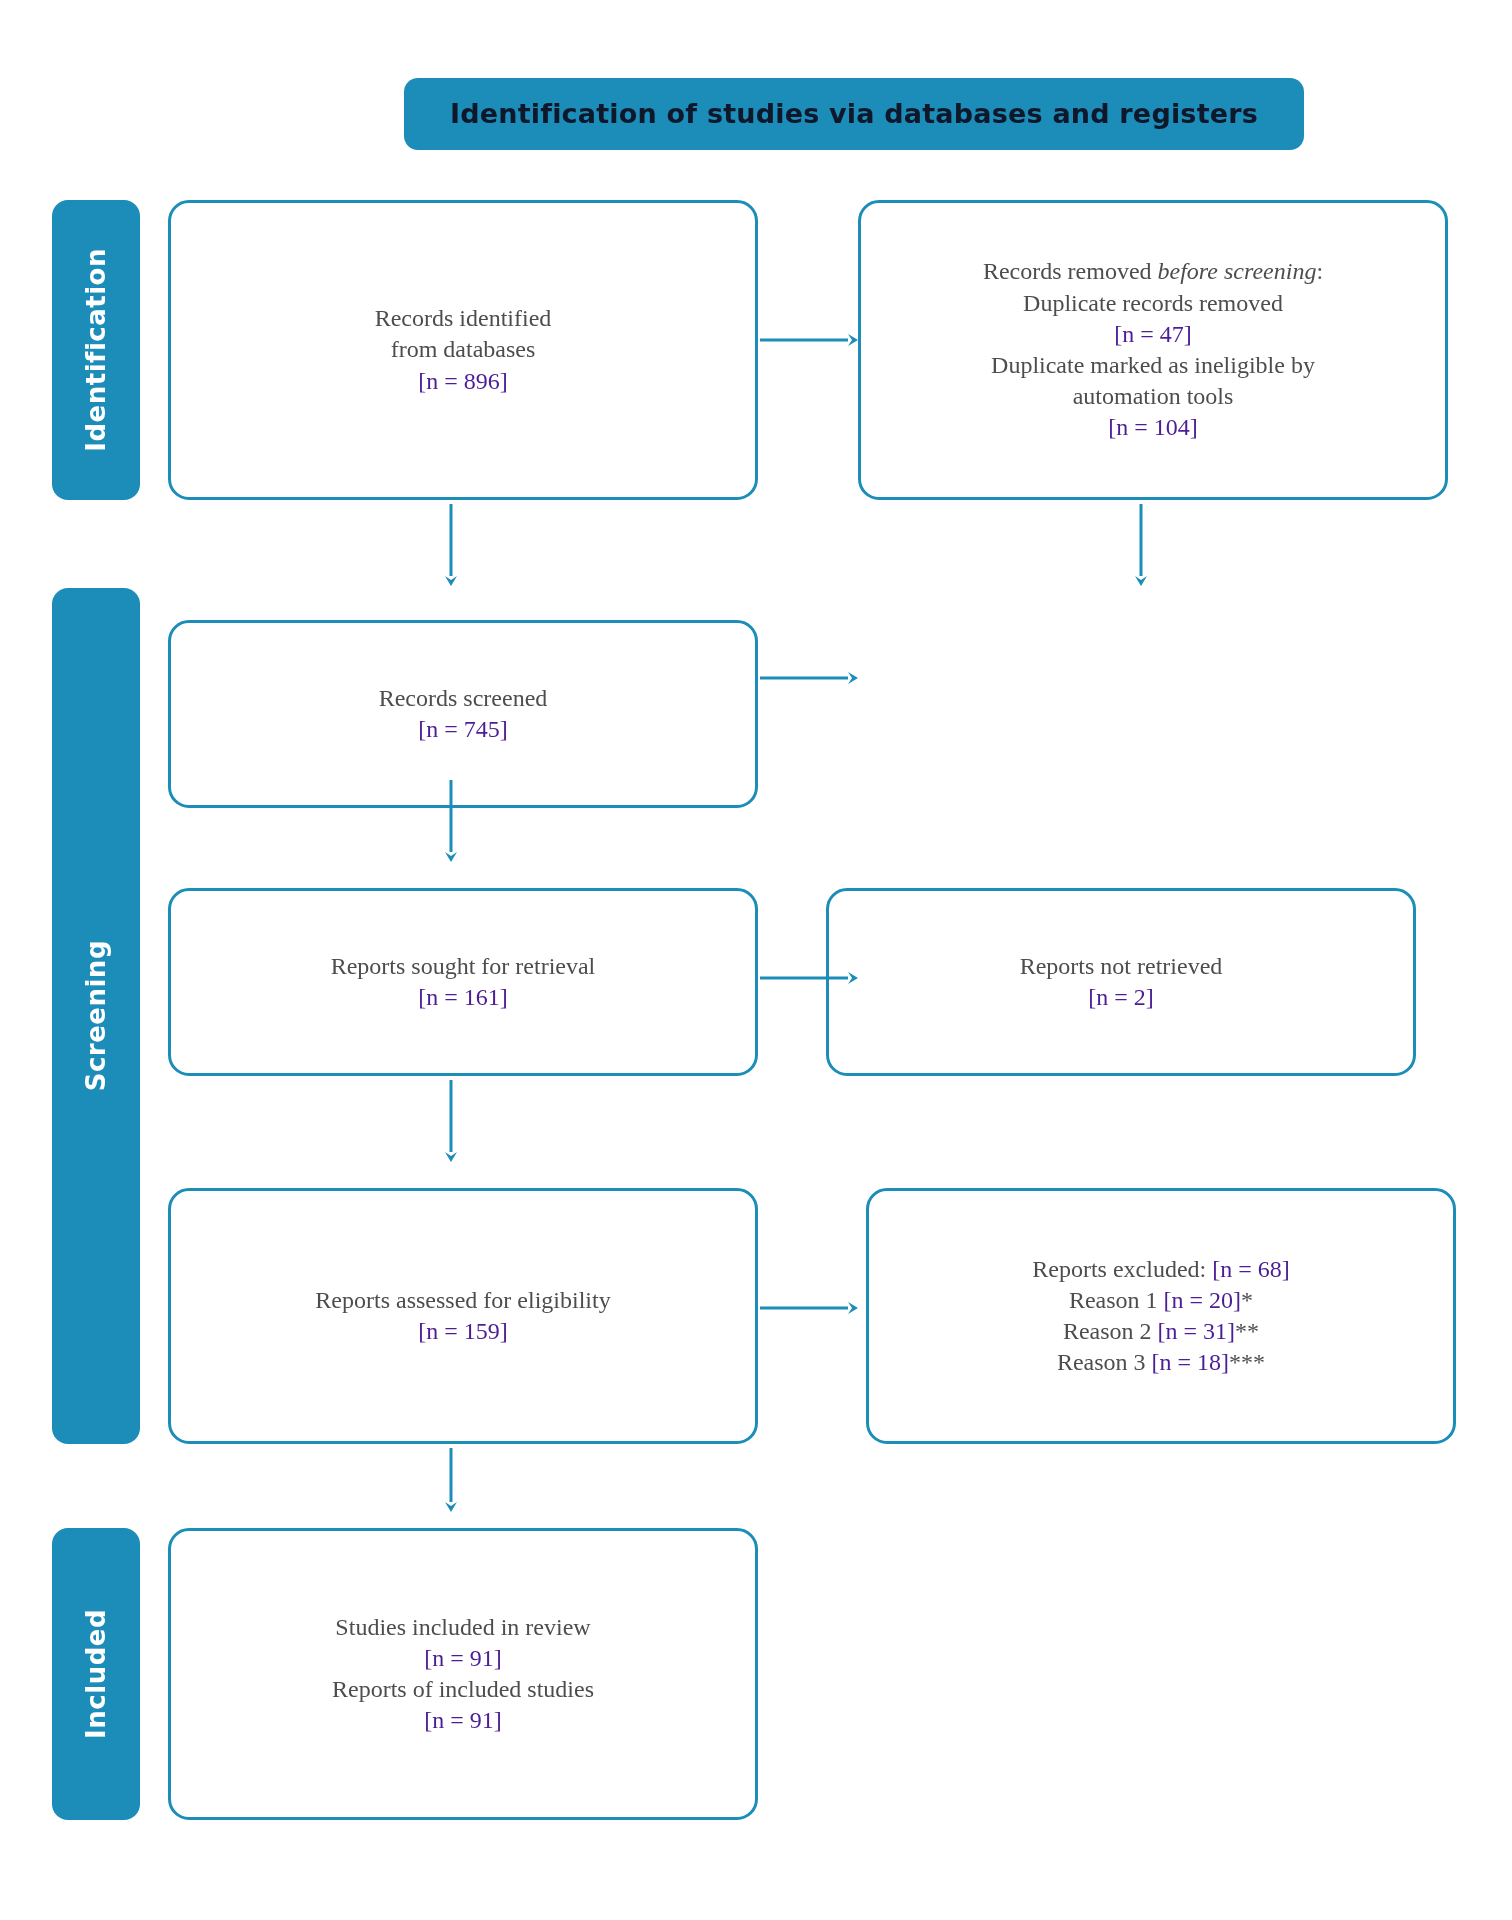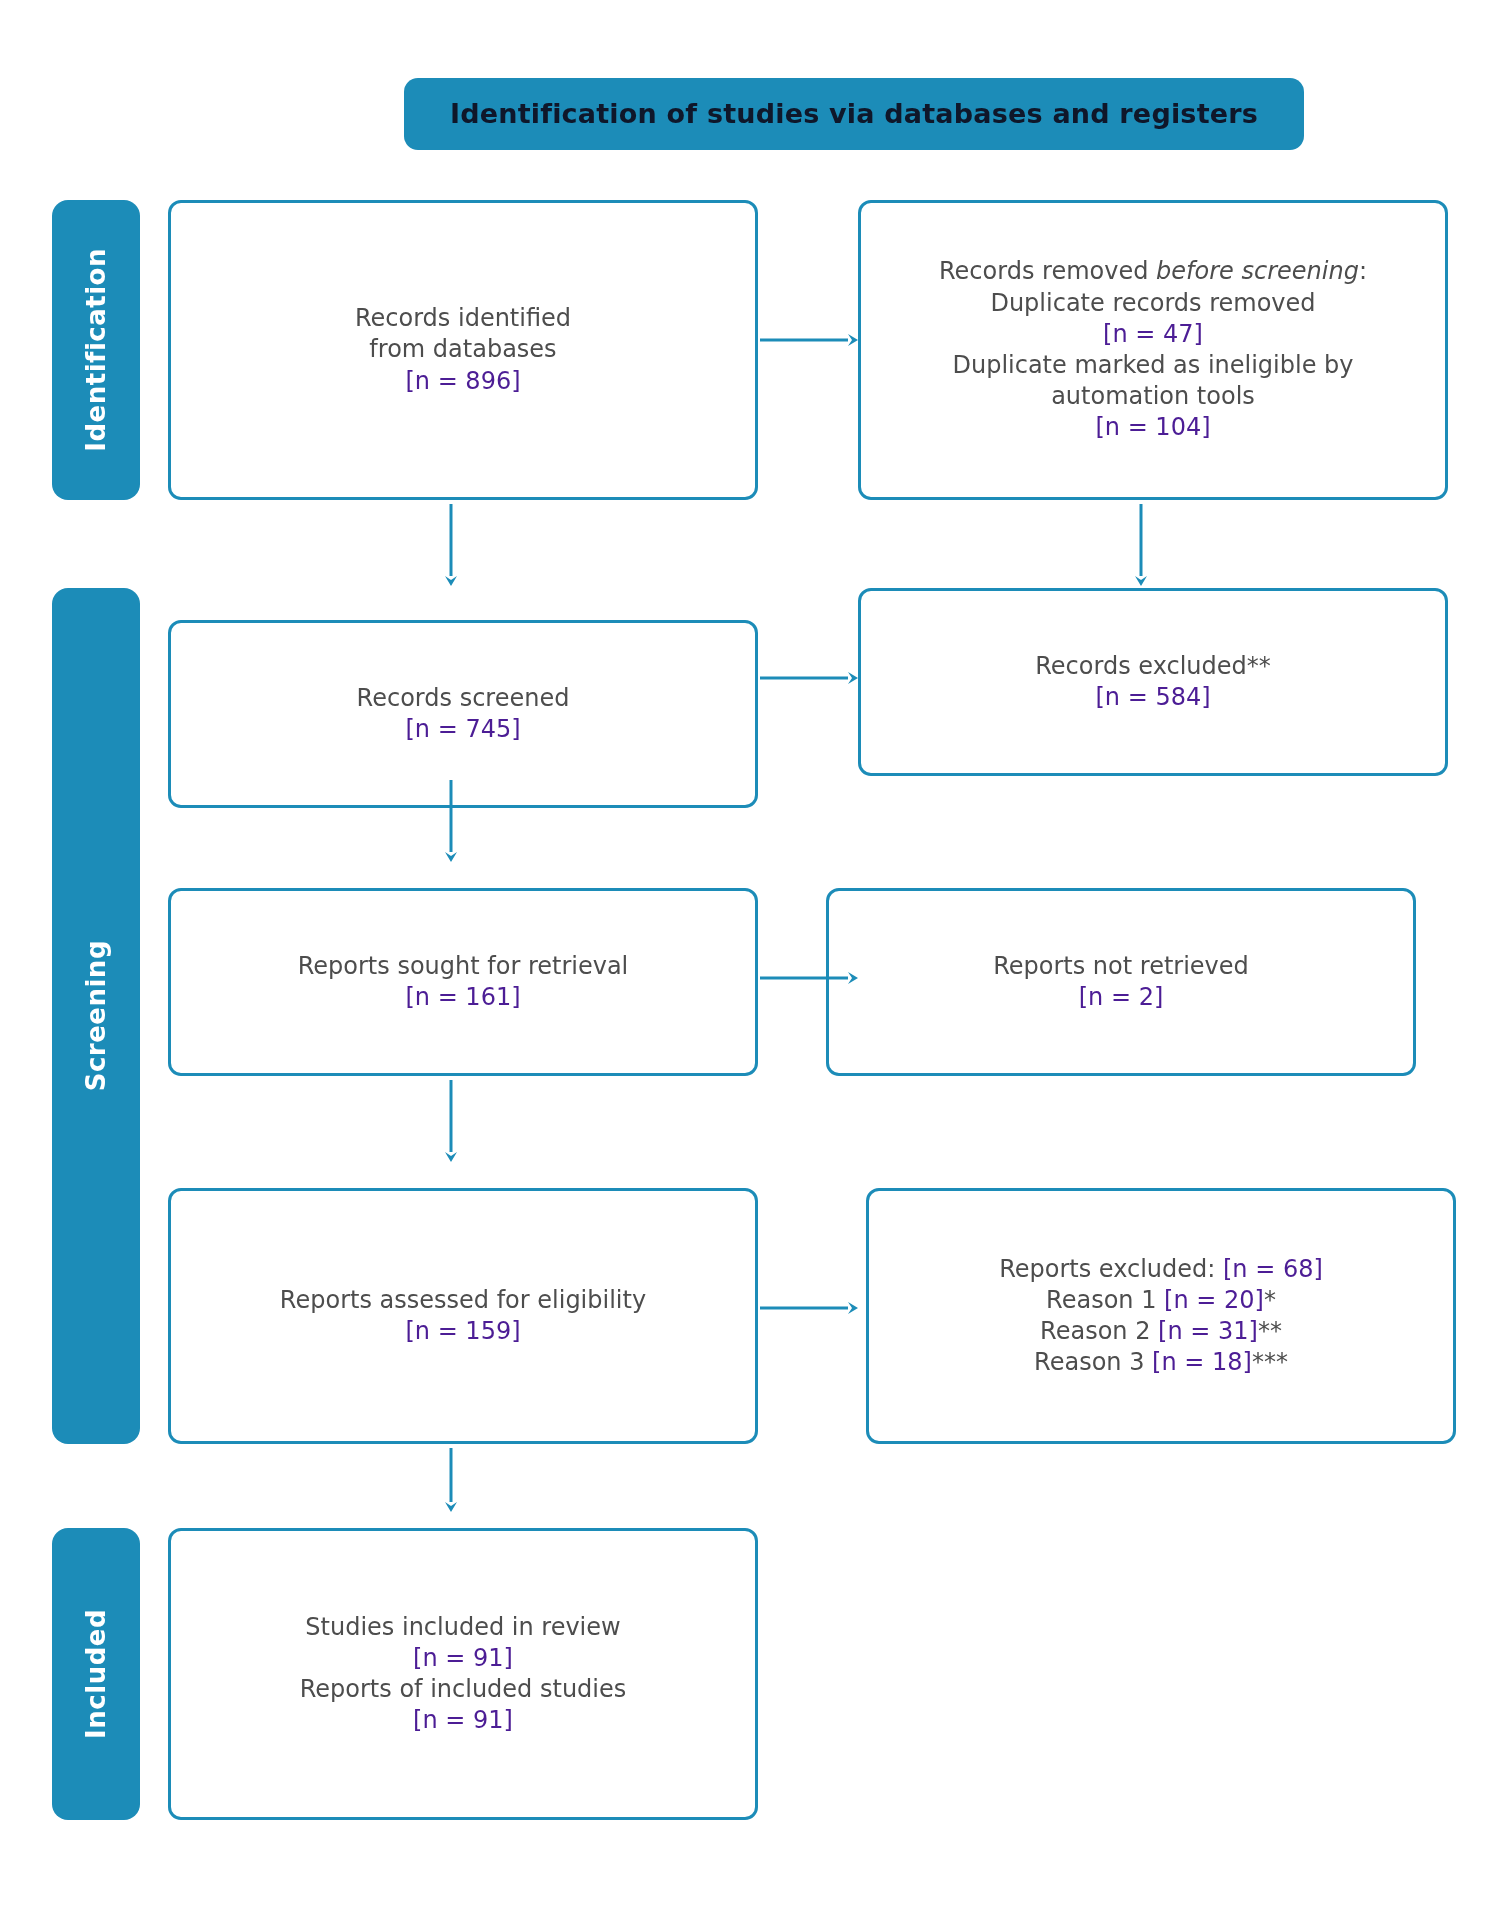--- a/index.html
+++ b/index.html
@@ -67,26 +67,27 @@
   }
   #stage-identification { left: 52px; top: 200px;  height: 300px; }
   #stage-screening      { left: 52px; top: 588px;  height: 856px; }
   #stage-included       { left: 52px; top: 1528px; height: 292px; }
 
   
   .flow-box {
     position: absolute;
     box-sizing: border-box;
     border: 3px solid #1c8cb8;
-    border-radius: 13px;
+    border-radius: 21px;
     background: #ffffff;
     display: flex;
     align-items: center;
     justify-content: center;
     padding: 10px 16px;
+    font-family: Liberation Serif, serif;
   }
   .flow-box .box-text {
     text-align: center;
     font-size: 24px;
     line-height: 1.30;
     color: #4d4d4d;
   }
   .flow-box .box-text .num {
     color: #4c1d95;
   }
@@ -162,26 +163,20 @@
     </div>
   </div>
 
   <div class="flow-box" id="box-screened">
     <div class="box-text">
       <span>Records screened</span><br>
       <span class="num">[n = 745]</span>
     </div>
   </div>
 
-  <div class="flow-box" id="box-rec-excluded">
-    <div class="box-text">
-      <span>Records excluded**</span><br>
-      <span class="num">[n = 584]</span>
-    </div>
-  </div>
 
   <div class="flow-box" id="box-sought">
     <div class="box-text">
       <span>Reports sought for retrieval</span><br>
       <span class="num">[n = 161]</span>
     </div>
   </div>
 
   <div class="flow-box" id="box-not-retrieved">
     <div class="box-text">

